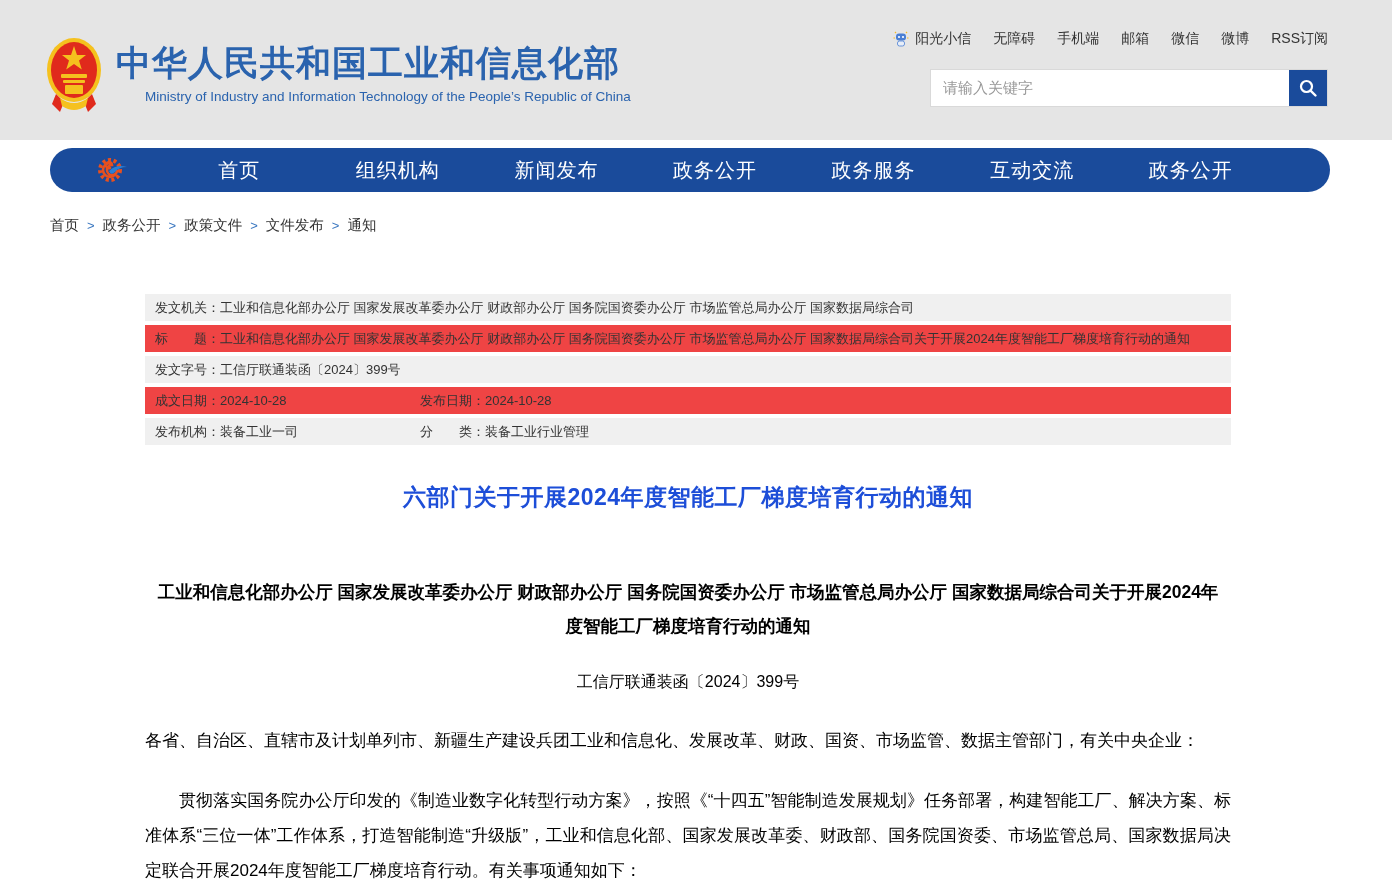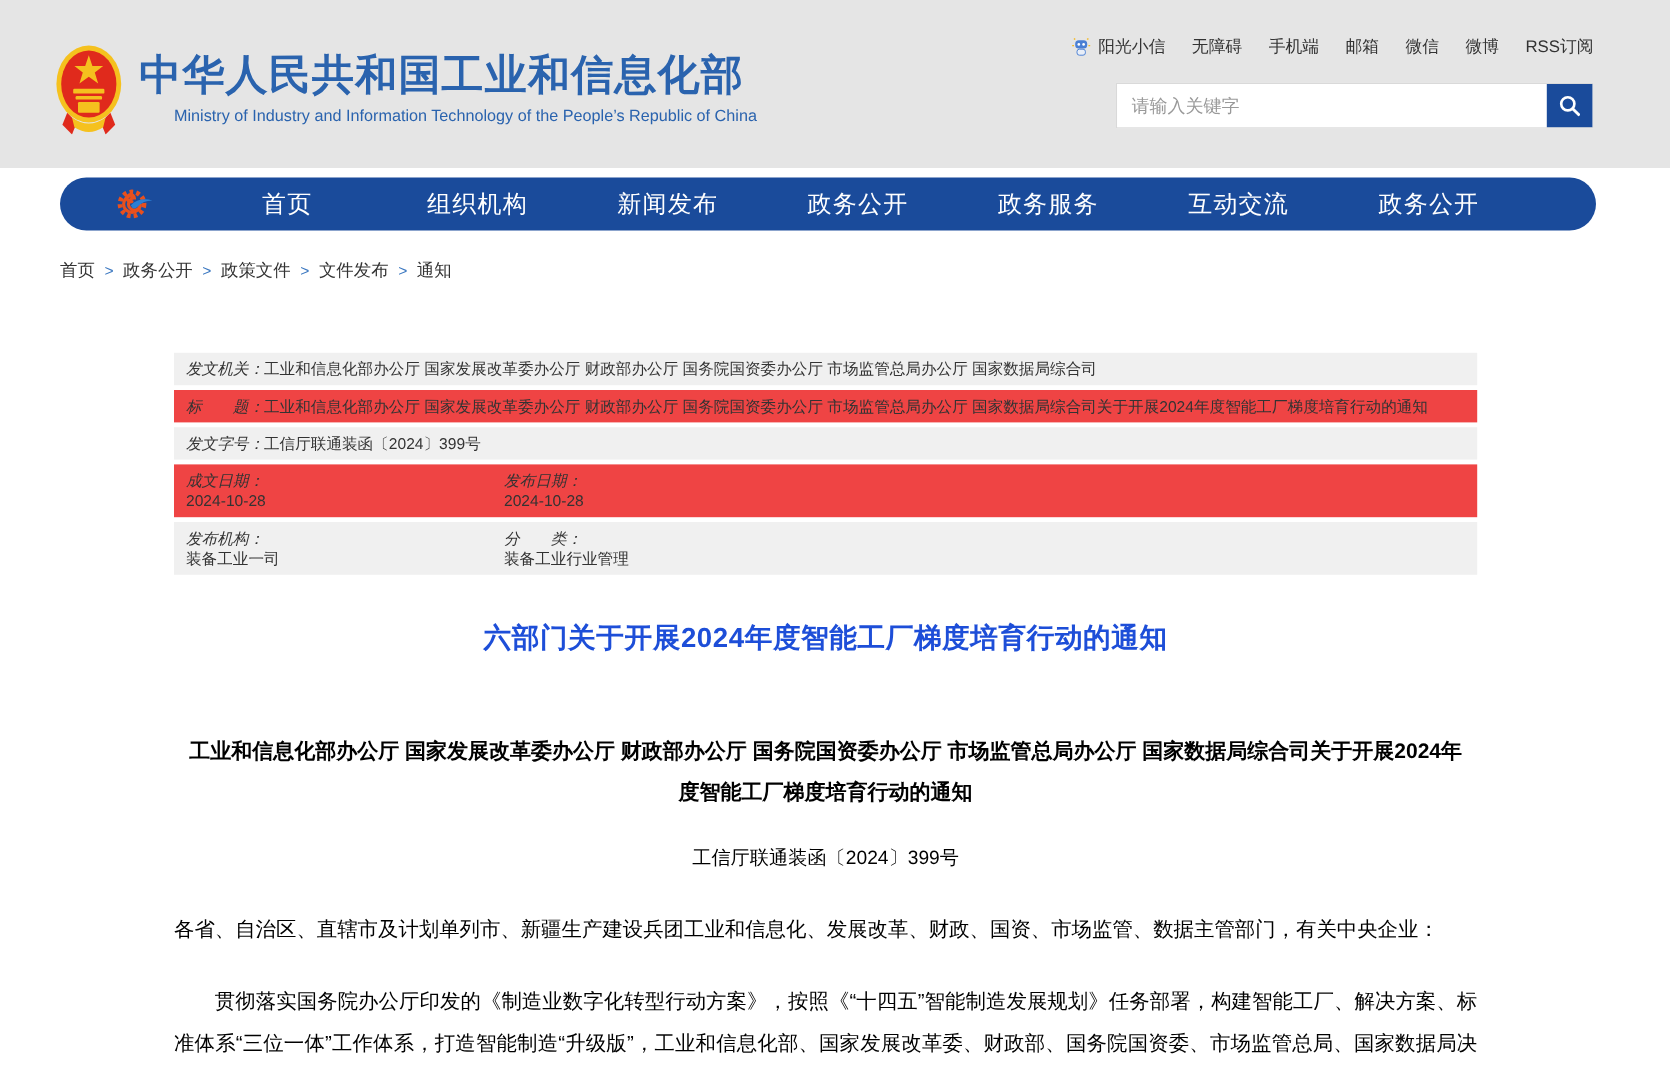--- a/index.html
+++ b/index.html
@@ -31,21 +31,21 @@
 
   
   .searchbox {
     position: absolute; top: 69px; right: 64px;
     width: 398px; height: 38px;
     border: 1px solid #d9d9d9; background: #fff;
     display: flex; align-items: stretch;
   }
   .search-input {
     flex: 1; border: none; outline: none; padding: 0 12px;
-    font-size: 15px; color: #333; font-family: Liberation Sans, sans-serif;
+    font-size: 15px; color: #333; font-family: Liberation Serif, serif;
   }
   .search-input::placeholder { color: #999; }
   .search-btn {
     width: 38px; background: #1a4b9b; border: none; cursor: pointer;
     display: flex; align-items: center; justify-content: center;
   }
 
   
   .nav {
     position: absolute; top: 148px; left: 50px;
@@ -72,22 +72,22 @@
   .content { position: absolute; top: 294px; left: 145px; width: 1086px; }
 
   .meta-table { width: 100%; }
   .meta-row {
     min-height: 26px; margin-bottom: 4px; padding: 5px 10px;
     font-size: 13px; color: #333; line-height: 17px;
     display: flex; align-items: flex-start;
   }
   .meta-row.gray { background: #f0f0f0; }
   .meta-row.white { background: #ef4444; }
-  .meta-label { white-space: pre; flex: 0 0 auto; font-style: italic; }
-  .meta-col { display: flex; flex-direction: column; }
+  .meta-label { white-space: pre; flex: 0 0 auto; }
+  .meta-col { display: flex; }
   .meta-col.c1 { width: 265px; flex: 0 0 auto; }
 
   .article { width: 100%; margin-top: 38px; color: #000; }
   .article-title {
     text-align: center; font-size: 23px; font-weight: bold; color: #1d4ed8;
     letter-spacing: 0.5px; line-height: 1.3;
   }
   .article-subtitle {
     margin-top: 62px; text-align: center; font-size: 17.5px; font-weight: bold;
     line-height: 34px; padding: 0 6px;

